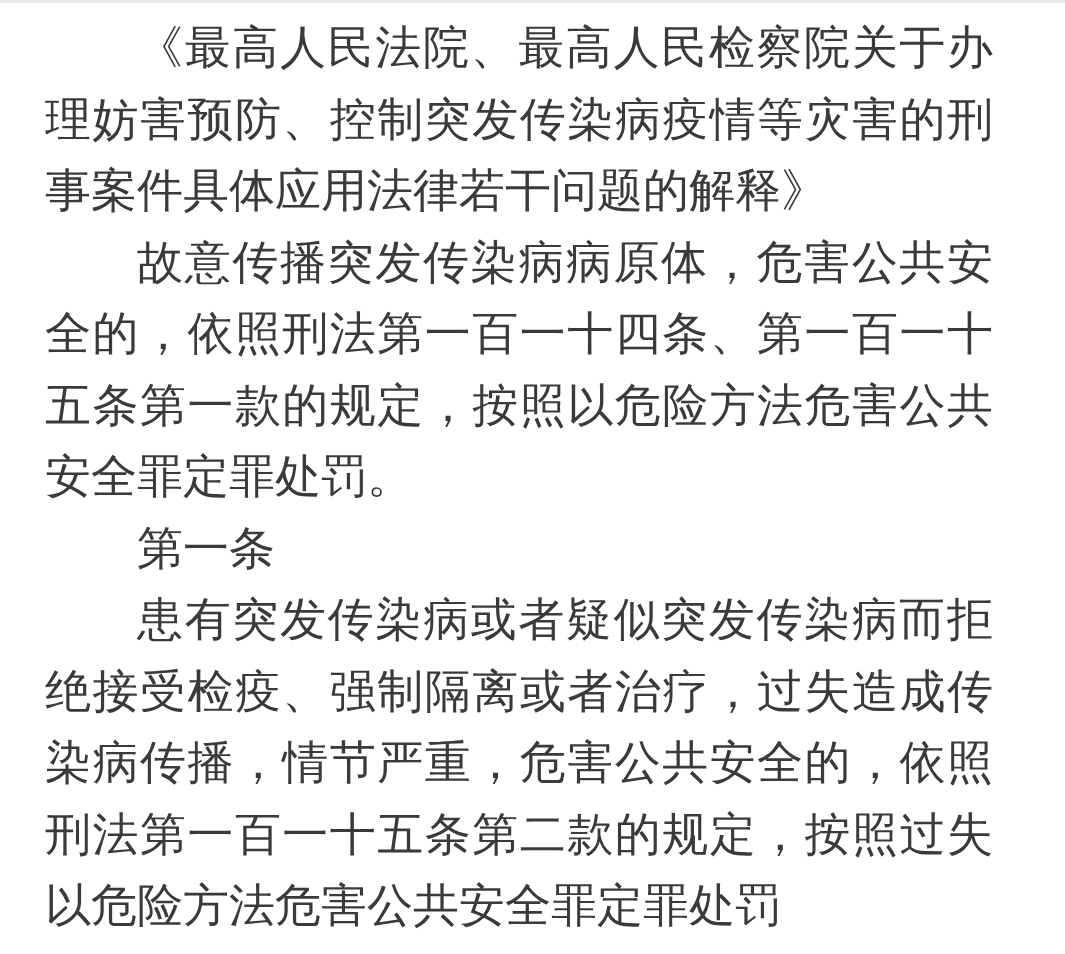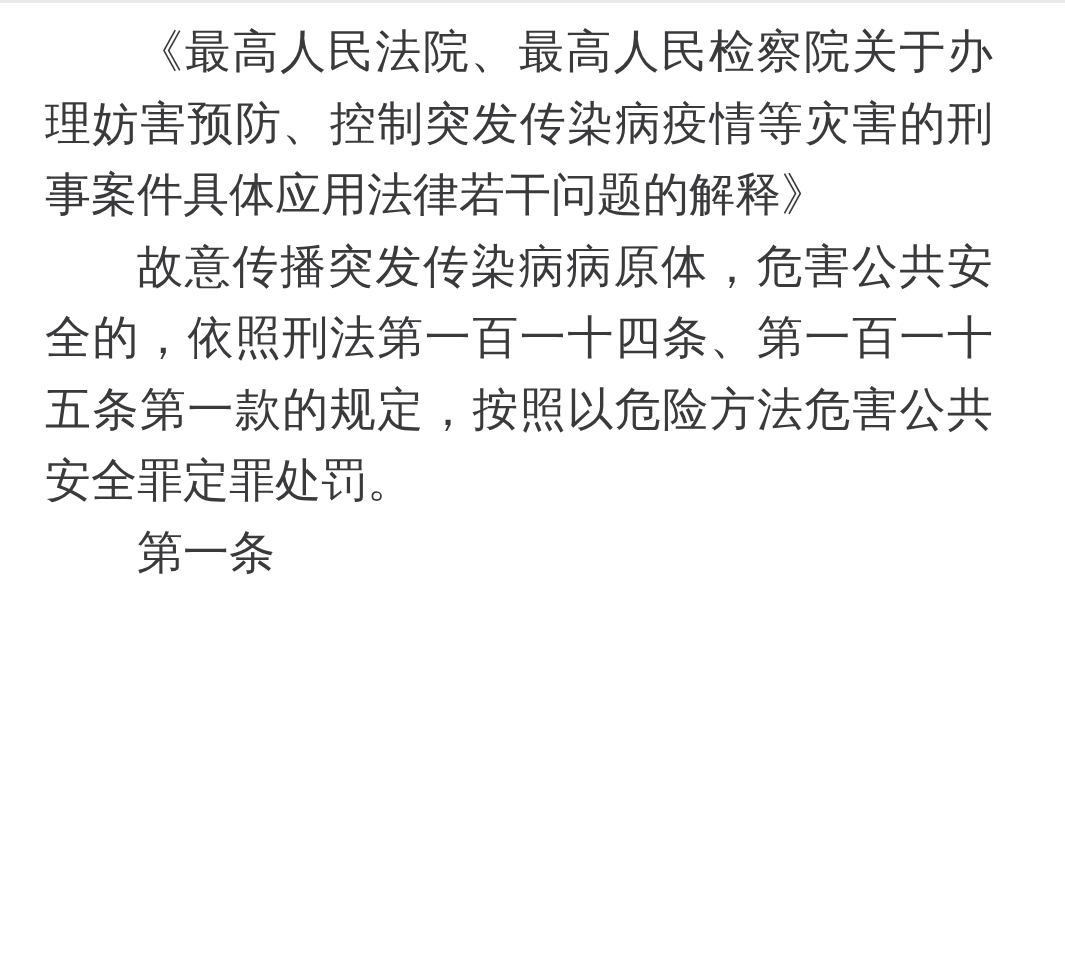--- a/index.html
+++ b/index.html
@@ -13,21 +13,21 @@
   .top-bar {
     width: 100%;
     height: 3px;
     background: #e9e9e9;
   }
   .doc {
     box-sizing: border-box;
     width: 1026px;
     padding: 13px 33px 0 45px;
     color: #3a3a3c;
-    font-family: Liberation Serif, serif;
+    font-family: Liberation Mono, monospace;
     font-size: 46px;
     line-height: 71.5px;
   }
   .doc p {
     margin: 0;
     padding: 0;
     text-indent: 2em;
     text-align: justify;
     word-break: break-all;
     overflow-wrap: break-word;
@@ -35,13 +35,14 @@
 </style>
 </head>
 <body>
 
 <div class="top-bar"></div>
 
 <main class="doc">
   <p>《最高人民法院、最高人民检察院关于办理妨害预防、控制突发传染病疫情等灾害的刑事案件具体应用法律若干问题的解释》</p>
   <p>故意传播突发传染病病原体，危害公共安全的，依照刑法第一百一十四条、第一百一十五条第一款的规定，按照以危险方法危害公共安全罪定罪处罚。</p>
   <p>第一条</p>
+  <p>患有突发传染病或者疑似突发传染病而拒绝接受检疫、强制隔离或者治疗，过失造成传染病传播，情节严重，危害公共安全的，依照刑法第一百一十五条第二款的规定，按照过失以危险方法危害公共安全罪定罪处罚</p>
 </main>
 
 </body></html>

